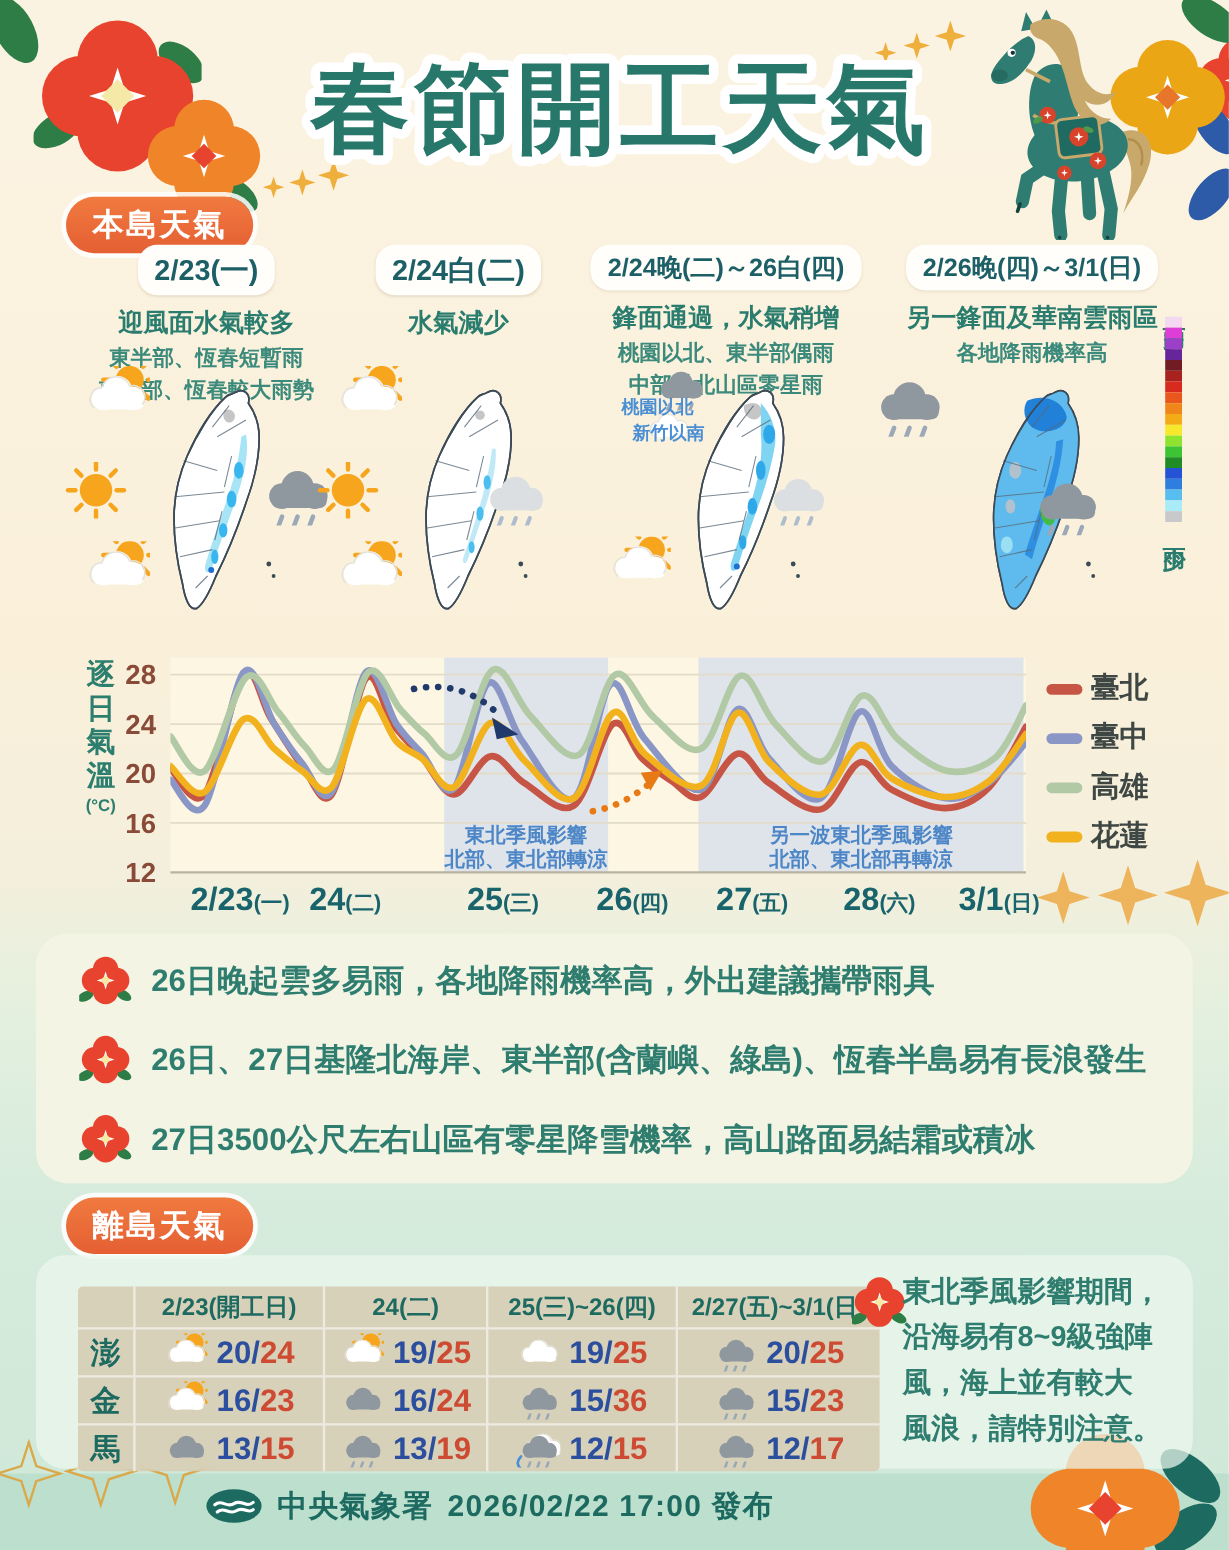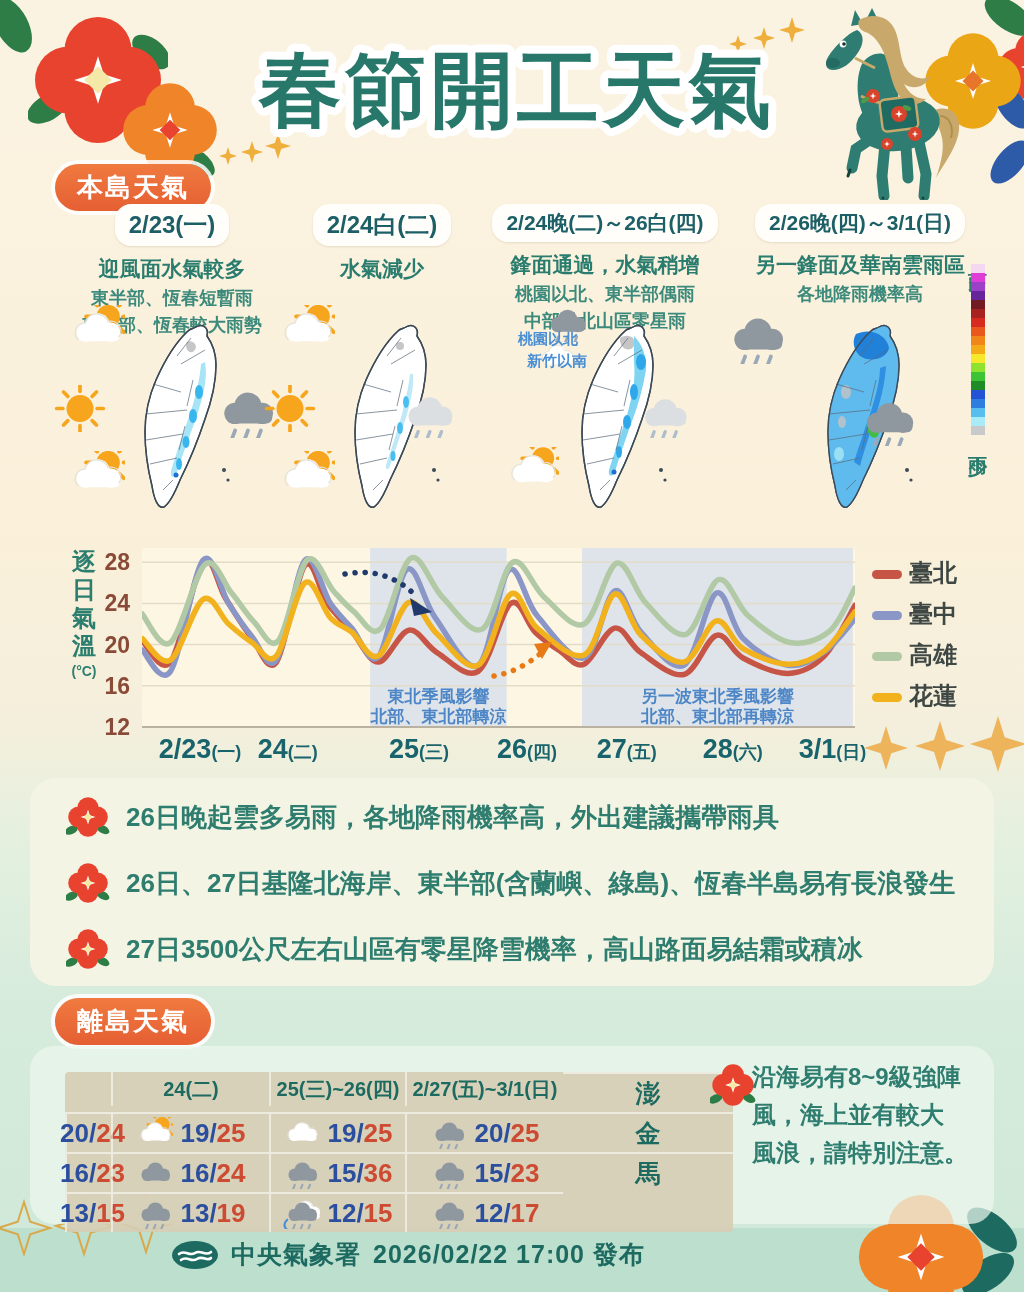--- a/index.html
+++ b/index.html
@@ -648,20 +648,23 @@
         </div>
       </div>
   </div>
 
   <div class="badge" style="left:55px;top:998px;">離島天氣</div>
 
   <div class="bottom-card"></div>
   <div class="otable" id="otable">
       <div class="cell hrow nbord nbordl"></div>
       <div class="cell hrow nbord ">
+        <span class="ohead">2/23(開工日)</span>
+      </div>
+      <div class="cell hrow nbord ">
         <span class="ohead">24(二)</span>
       </div>
       <div class="cell hrow nbord ">
         <span class="ohead">25(三)~26(四)</span>
       </div>
       <div class="cell hrow nbord ">
         <span class="ohead">2/27(五)~3/1(日)</span>
       </div>
       <div class="cell nbordl">
         <span class="orow-label">澎</span>
@@ -891,20 +894,21 @@
           <circle cx="50" cy="29" r="24" fill="#E8432E"></circle>
           <circle cx="71" cy="50" r="24" fill="#E8432E"></circle>
     <circle cx="50" cy="71" r="24" fill="#E8432E"></circle>
           <circle cx="29" cy="50" r="24" fill="#E8432E"></circle>
     <circle cx="50" cy="50" r="26" fill="#E8432E"></circle>
         </g>
     <polygon points="50,33 54.08,45.92 67,50 54.08,54.08 50,67 45.92,54.08 33,50 45.92,45.92" fill="#FFFFFF"></polygon>
     <rect x="43" y="43" width="14" height="14" fill="#F5E9A8" transform="rotate(45 50 50)"></rect>
       </svg></div>
   <div class="note" id="note">
+      <div class="note-line">東北季風影響期間，</div>
       <div class="note-line">沿海易有8~9級強陣</div>
       <div class="note-line">風，海上並有較大</div>
       <div class="note-line">風浪，請特別注意。</div>
     </div>
 
   <div class="footer">
     <svg width="48" height="32" viewBox="0 0 48 32">
       <ellipse cx="24" cy="16" rx="23" ry="14" fill="#1D6B60"></ellipse>
       <path d="M8,15 C14,10 18,18 24,14 C30,10 34,18 40,13" fill="none" stroke="#fff" stroke-width="2.6" stroke-linecap="round"></path>
       <path d="M10,21 C16,16 20,24 26,20 C32,16 36,23 40,19" fill="none" stroke="#fff" stroke-width="2.6" stroke-linecap="round"></path>

